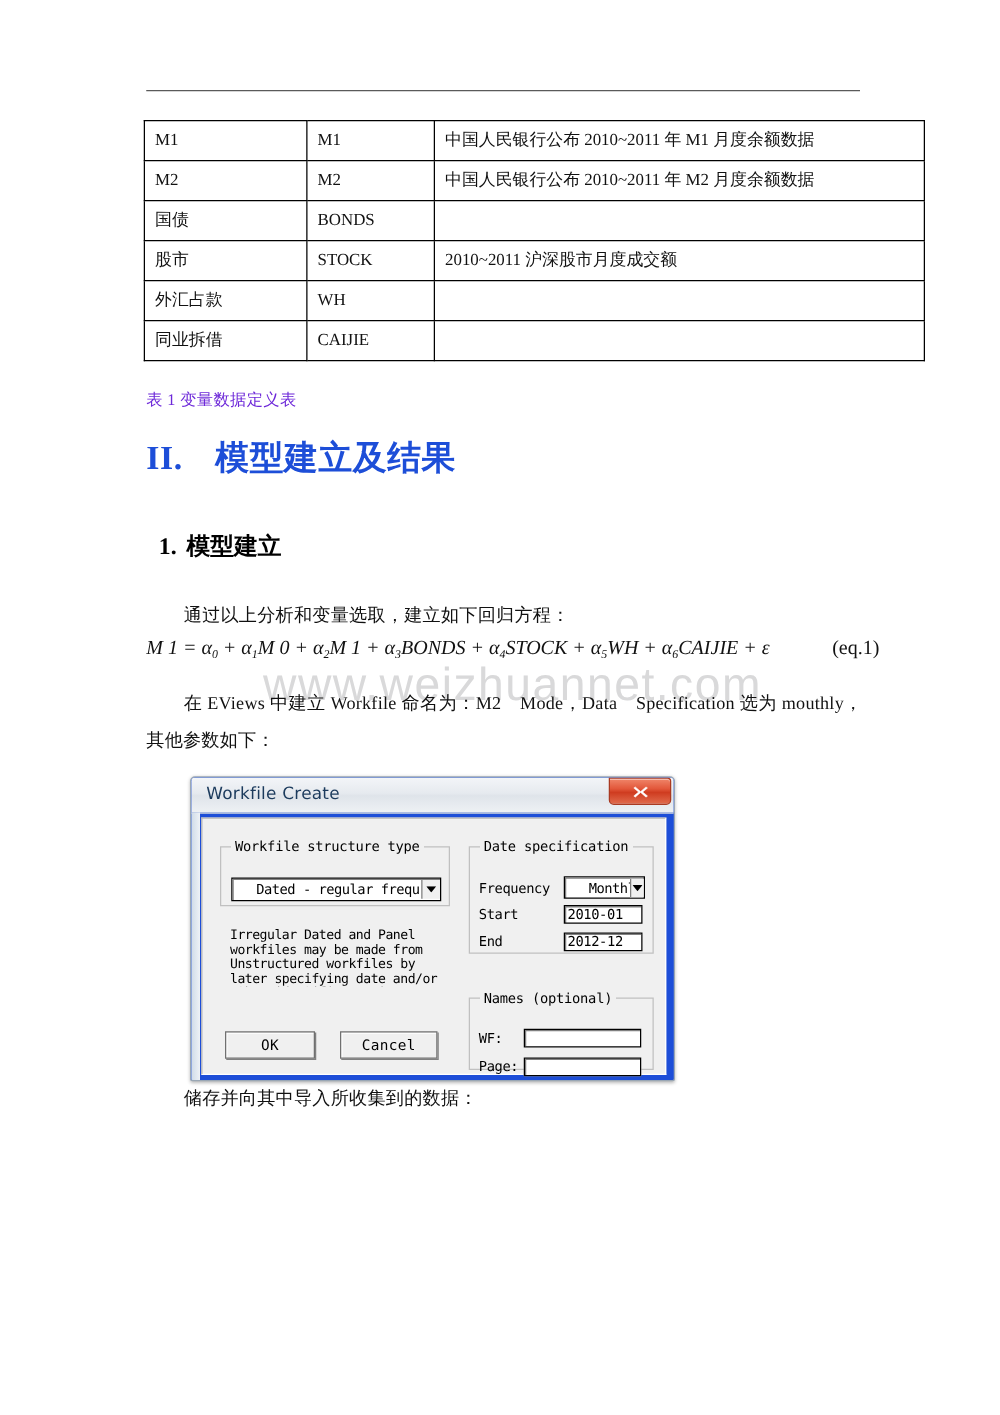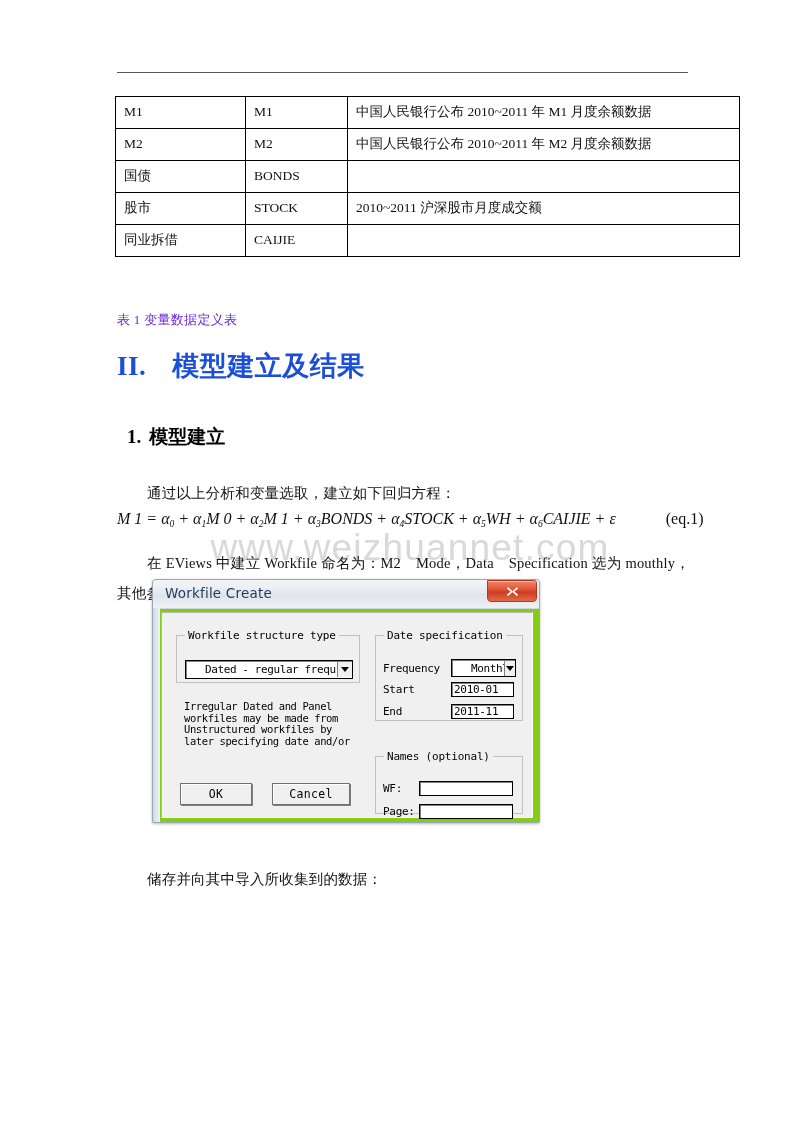--- a/index.html
+++ b/index.html
@@ -148,24 +148,24 @@
   }
   .equation .eqtag {
     font-style: normal;
     margin-left: 46px;
   }
 
   
   .dialog {
     position: absolute;
     left: 152px;
-    top: 579px;
+    top: 621px;
     width: 386px;
     height: 242px;
-    background: #84cc16;
+    background: #1d4ed8;
     border: 1px solid #9aa7b4;
     border-radius: 4px 4px 2px 2px;
     box-shadow: 0 1px 3px rgba(0,0,0,0.28);
     font-family: "DejaVu Sans Mono", "Liberation Mono", monospace;
     z-index: 3;
     overflow: hidden;
   }
   .dlg-titlebar {
     position: relative;
     height: 28px;
@@ -360,20 +360,25 @@
       </tr>
       <tr>
         <td class="c1">国债</td>
         <td class="c2">BONDS</td>
         <td class="c3"></td>
       </tr>
       <tr>
         <td class="c1">股市</td>
         <td class="c2">STOCK</td>
         <td class="c3">2010~2011 沪深股市月度成交额</td>
+      </tr>
+      <tr>
+        <td class="c1">外汇占款</td>
+        <td class="c2">WH</td>
+        <td class="c3"></td>
       </tr>
       <tr>
         <td class="c1">同业拆借</td>
         <td class="c2">CAIJIE</td>
         <td class="c3"></td>
       </tr>
     </tbody>
   </table>
 
   <div class="table-caption">表 1 变量数据定义表</div>
@@ -454,21 +459,21 @@
           </span>
         </div>
 
         <div class="field-row row-start">
           <span class="lbl">Start</span>
           <span class="textbox tb-start">2010-01</span>
         </div>
 
         <div class="field-row row-end">
           <span class="lbl">End</span>
-          <span class="textbox tb-end">2011-11</span>
+          <span class="textbox tb-end">2012-12</span>
         </div>
       </fieldset>
 
       <fieldset class="grp grp-names">
         <legend>Names (optional)</legend>
 
         <div class="field-row row-wf">
           <span class="lbl">WF:</span>
           <span class="textbox tb-wf"></span>
         </div>

